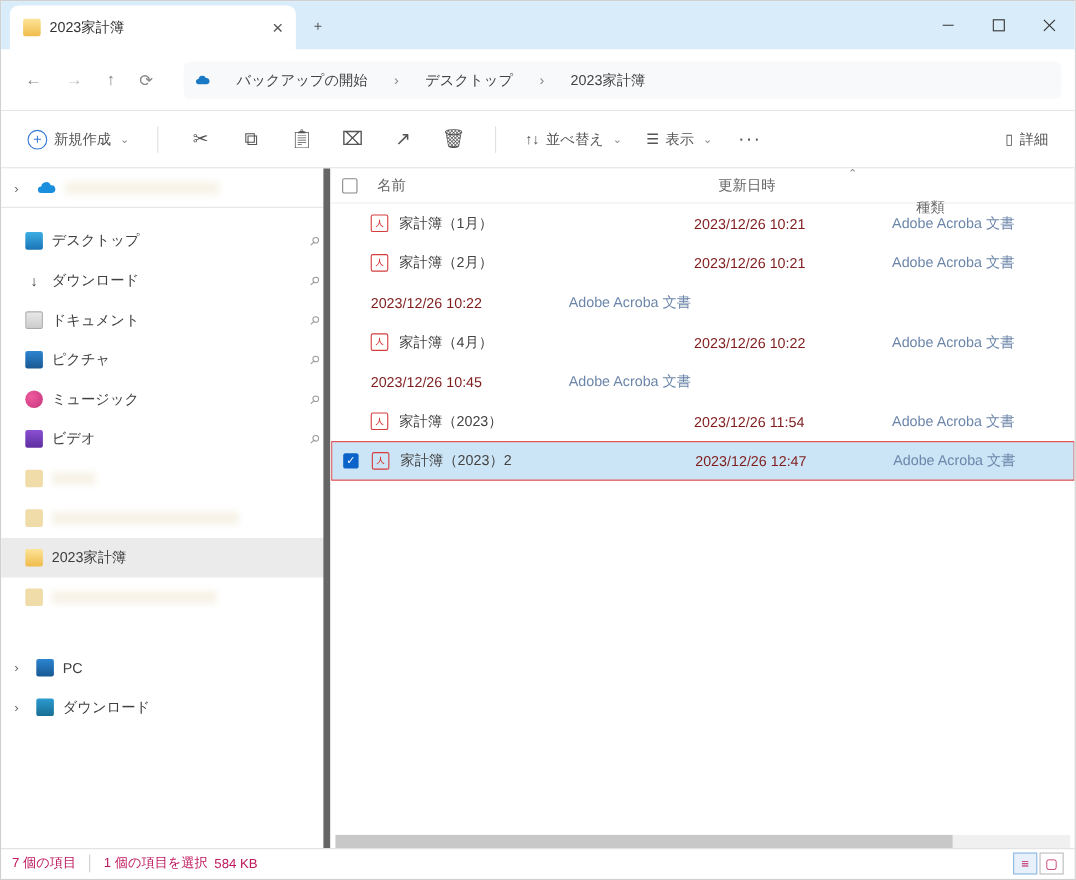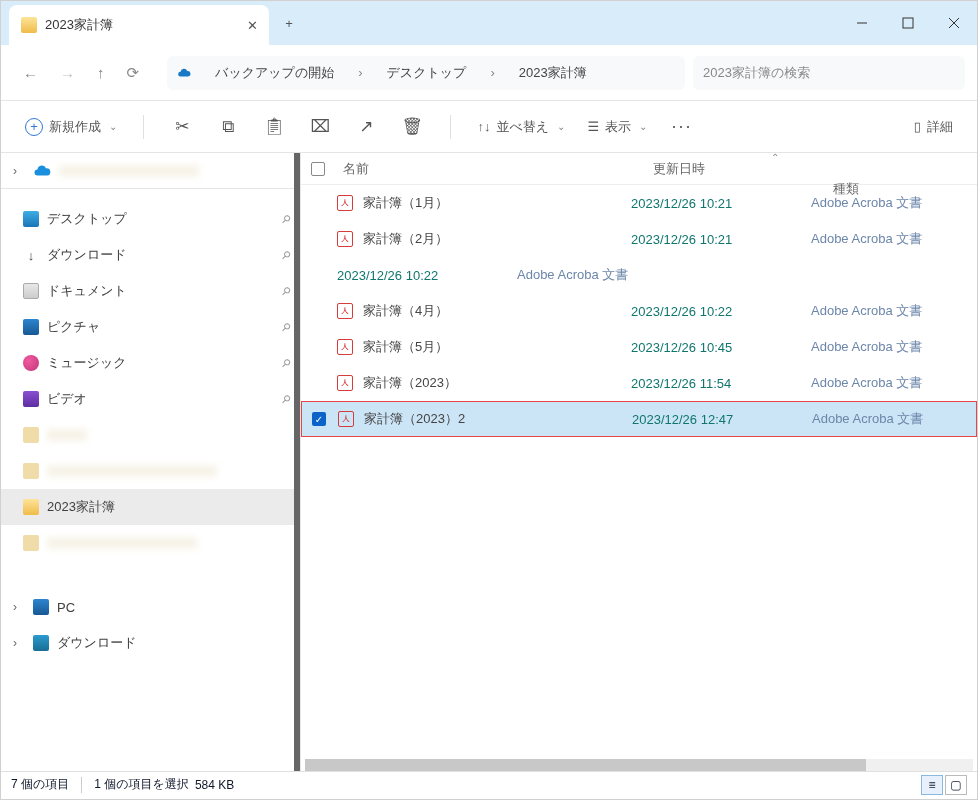--- a/index.html
+++ b/index.html
@@ -64,29 +64,29 @@
     .c-date { width: 180px; }
     .c-type { width: 130px; margin-top: 41px; }
 
     .file-list { flex: 1; overflow: hidden; position: relative; }
     .file-row { height: 36px; display: flex; align-items: center; padding-left: 10px; color: #444; }
     .file-row.selected { background: #cce5f6; border: 1.5px solid #e84545; }
     .file-row .chk-cell { width: 26px; display: flex; align-items: center; }
     .file-row .chk-filled { width: 14px; height: 14px; border-radius: 2px; background: #0b62c8; color: #fff; display: flex; align-items: center; justify-content: center; font-size: 10px; }
     .pdf-ico { width: 16px; height: 16px; border: 1.5px solid #d53c3c; border-radius: 2px; margin-right: 10px; display: flex; align-items: center; justify-content: center; font-size: 7px; color: #d53c3c; font-weight: bold; }
     .fname { width: 294px; display: flex; align-items: center; }
-    .fdate { width: 180px; color: #0f766e; }
+    .fdate { width: 180px; color: #7f1d1d; }
     .ftype { width: 130px; color: #6c86aa; }
 
     .hscroll { height: 12px; background: #f0f0f0; margin: 4px 4px 0 4px; position: relative; }
     .hscroll .thumb { position: absolute; left: 0; top: 0; height: 100%; width: 84%; background: #c8c8c8; }
 
     .more-dots { font-size: 18px; letter-spacing: 1px; }
 
-    .statusbar { height: 26px; border-top: 1px solid #e0e0e0; display: flex; align-items: center; padding: 0 10px; color: #0f172a; font-size: 12px; gap: 6px; }
+    .statusbar { height: 26px; border-top: 1px solid #e0e0e0; display: flex; align-items: center; padding: 0 10px; color: #be185d; font-size: 12px; gap: 6px; }
     .stat-sep { width: 1px; height: 16px; background: #ccc; margin: 0 6px; }
     .view-toggles { margin-left: auto; display: flex; gap: 2px; }
     .vt { width: 22px; height: 20px; border: 1px solid #bbb; display: flex; align-items: center; justify-content: center; }
     .vt.active { background: #e8f1fb; border-color: #8ab8e0; }
 
     .resizer { position: absolute; right: 0; top: 0; width: 6px; height: 100%; background: #666; }
     .sidebar { position: relative; }
   </style>
 </head>
 <body>
@@ -128,23 +128,20 @@
   </div>
   <div class="breadcrumb">
     <svg class="cloud-ico" viewBox="0 0 24 24" fill="currentColor">
         <path d="M19 18H6a4 4 0 010-8 6 6 0 0111.5-1.5A4 4 0 0119 18z"></path>
       </svg>
     <span>バックアップの開始</span>
     <span class="bc-chev">›</span>
     <span>デスクトップ</span>
     <span class="bc-chev">›</span>
     <span>2023家計簿</span>
-  </div>
-  <div class="search">
-    <span>2023家計簿の検索</span>
   </div>
 </div>
 
 <div class="toolbar">
   <div class="tb-btn">
     <span class="tb-circle">+</span>
     <span>新規作成</span>
     <span class="chev-sm">⌄</span>
   </div>
   <div class="vsep"></div>
@@ -284,24 +281,20 @@
           <span class="chk-cell"></span>
           <span class="fname">
             <span class="pdf-ico">人</span>
             <span>家計簿（4月）</span>
           </span>
           <span class="fdate">2023/12/26 10:22</span>
           <span class="ftype">Adobe Acroba 文書</span>
         </div>
         <div class="file-row">
           <span class="chk-cell"></span>
-          <span class="fname">
-            <span class="pdf-ico">人</span>
-            <span>家計簿（5月）</span>
-          </span>
           <span class="fdate">2023/12/26 10:45</span>
           <span class="ftype">Adobe Acroba 文書</span>
         </div>
         <div class="file-row">
           <span class="chk-cell"></span>
           <span class="fname">
             <span class="pdf-ico">人</span>
             <span>家計簿（2023）</span>
           </span>
           <span class="fdate">2023/12/26 11:54</span>

